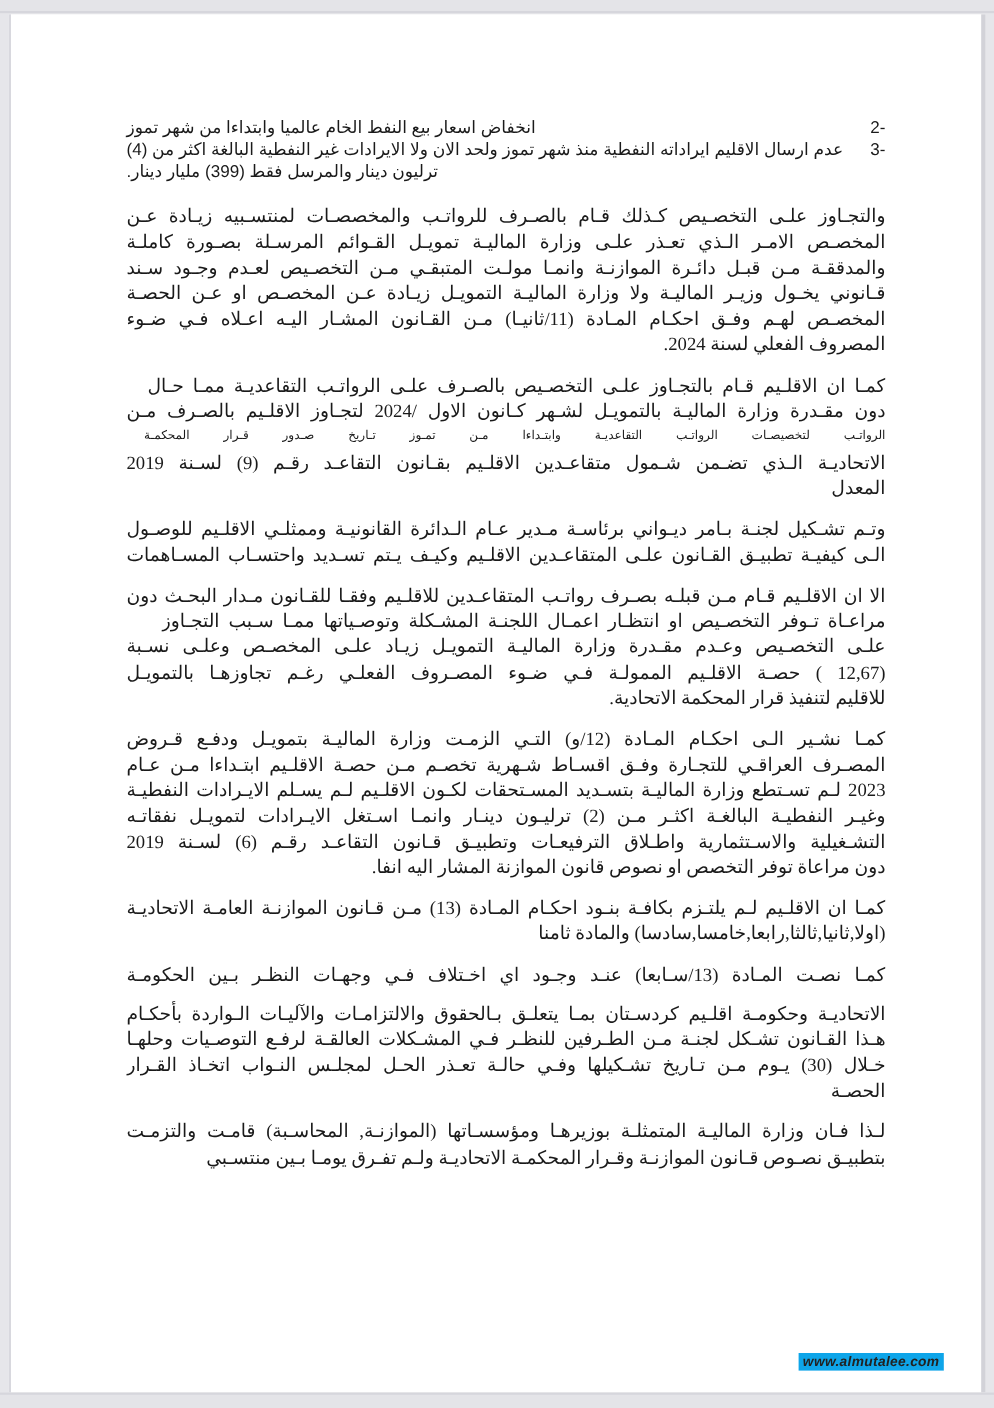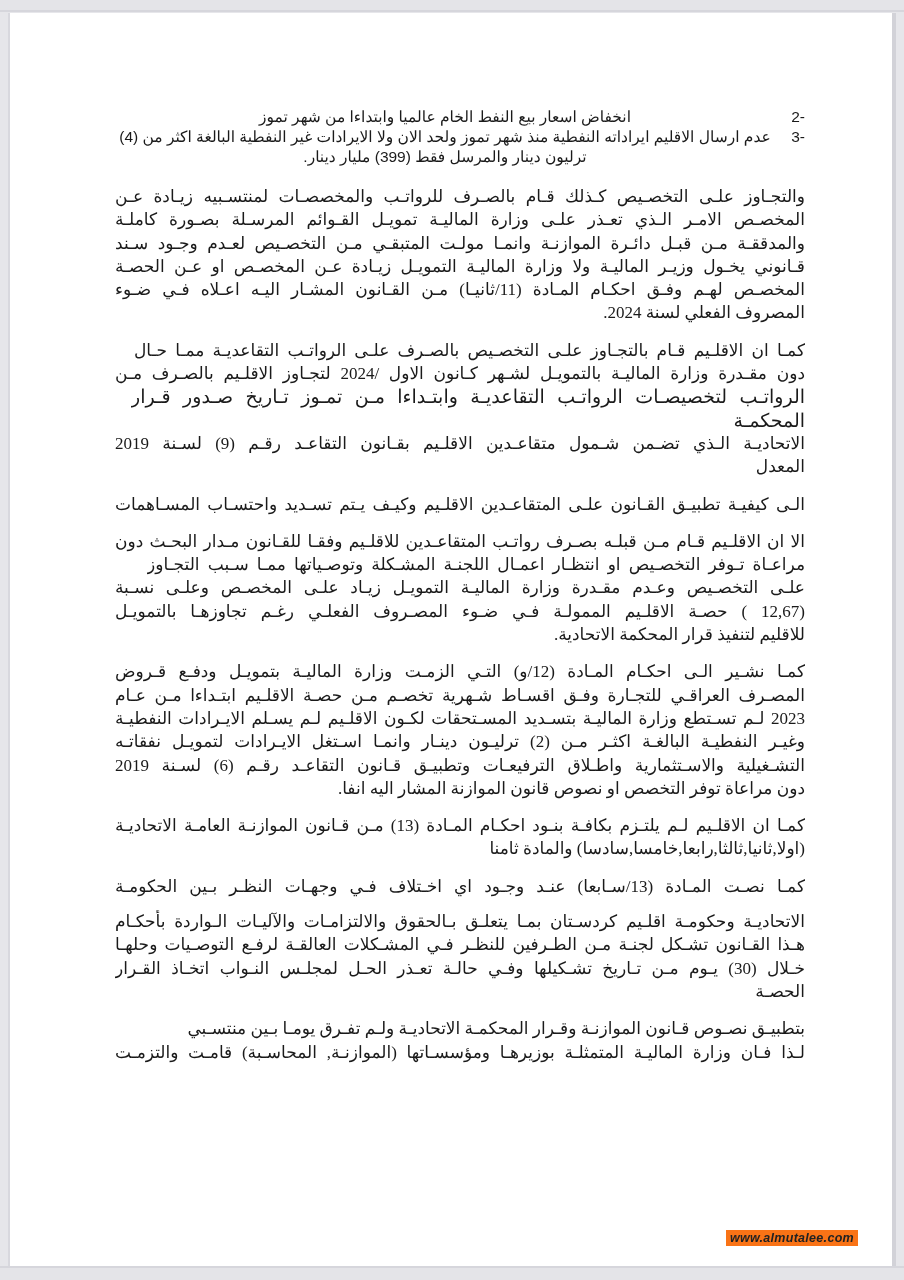--- a/index.html
+++ b/index.html
@@ -59,21 +59,21 @@
     }
     .list-num {
       width: 30px;
       flex: 0 0 30px;
       text-align: right;
       direction: ltr;
       unicode-bidi: isolate;
     }
     .list-text {
       flex: 1;
-      text-align: center;
+      text-align: left;
     }
     .para {
       font-family: "Liberation Serif", serif;
       font-size: 17px;
       line-height: 23.3px;
       margin: 0;
       text-align: justify;
       text-align-last: right;
     }
     .para-line {
@@ -85,21 +85,21 @@
     }
     .para-line.last {
       text-align-last: right;
     }
     .p0 { margin-top: 18px; }
     .gap { height: 14px; }
     .watermark {
       position: absolute;
       right: 34px;
       bottom: 20px;
-      background: #f97316;
+      background: #0ea5e9;
       padding: 1px 4px;
       font-family: "Liberation Sans", sans-serif;
       font-weight: bold;
       font-style: italic;
       font-size: 12.5px;
       color: #222;
       letter-spacing: 0.3px;
       direction: ltr;
     }
   </style>
@@ -132,26 +132,27 @@
           <span class="para-line" style="white-space: normal; text-align-last: justify; font-size: 17px;">المخصـص الامـر الـذي تعـذر علـى وزارة الماليـة تمويـل القـوائم المرسـلة بصـورة كاملـة</span>
           <span class="para-line" style="white-space: normal; text-align-last: justify; font-size: 17px;">والمدققـة مـن قبـل دائـرة الموازنـة وانمـا مولـت المتبقـي مـن التخصـيص لعـدم وجـود سـند</span>
           <span class="para-line" style="white-space: normal; text-align-last: justify; font-size: 17px;">قـانوني يخـول وزيـر الماليـة ولا وزارة الماليـة التمويـل زيـادة عـن المخصـص او عـن الحصـة</span>
           <span class="para-line" style="white-space: normal; text-align-last: justify; font-size: 17px;">المخصـص لهـم وفـق احكـام المـادة (11/ثانيـا) مـن القـانون المشـار اليـه اعـلاه فـي ضـوء</span>
           <span class="para-line last" style="white-space: normal; text-align-last: right; font-size: 17px;">المصروف الفعلي لسنة 2024.</span>
         </div>
         <div class="gap"></div>
         <div class="para">
           <span class="para-line" style="white-space: normal; text-align-last: justify; font-size: 17px; margin-left: 19px;">كمـا ان الاقلـيم قـام بالتجـاوز علـى التخصـيص بالصـرف علـى الرواتـب التقاعديـة ممـا حـال</span>
           <span class="para-line" style="white-space: normal; text-align-last: justify; font-size: 17px;">دون مقـدرة وزارة الماليـة بالتمويـل لشـهر كـانون الاول /2024 لتجـاوز الاقلـيم بالصـرف مـن</span>
-          <span class="para-line" style="white-space: normal; text-align-last: justify; font-size: 19px; margin-left: 16px;">الرواتـب لتخصيصـات الرواتـب التقاعديـة وابتـداءا مـن تمـوز تـاريخ صـدور قـرار المحكمـة</span>
+          <span class="para-line" style="white-space: normal; text-align-last: justify; font-size: 11px; margin-left: 16px;">الرواتـب لتخصيصـات الرواتـب التقاعديـة وابتـداءا مـن تمـوز تـاريخ صـدور قـرار المحكمـة</span>
           <span class="para-line" style="white-space: normal; text-align-last: justify; font-size: 17px;">الاتحاديـة الـذي تضـمن شـمول متقاعـدين الاقلـيم بقـانون التقاعـد رقـم (9) لسـنة 2019</span>
           <span class="para-line last" style="white-space: normal; text-align-last: right; font-size: 17px;">المعدل</span>
         </div>
         <div class="gap"></div>
         <div class="para">
+          <span class="para-line" style="white-space: normal; text-align-last: justify; font-size: 17px;">وتـم تشـكيل لجنـة بـامر ديـواني برئاسـة مـدير عـام الـدائرة القانونيـة وممثلـي الاقلـيم للوصـول</span>
           <span class="para-line" style="white-space: normal; text-align-last: justify; font-size: 17px;">الـى كيفيـة تطبيـق القـانون علـى المتقاعـدين الاقلـيم وكيـف يـتم تسـديد واحتسـاب المسـاهمات</span>
         </div>
         <div class="gap"></div>
         <div class="para">
           <span class="para-line" style="white-space: normal; text-align-last: justify; font-size: 17px;">الا ان الاقلـيم قـام مـن قبلـه بصـرف رواتـب المتقاعـدين للاقلـيم وفقـا للقـانون مـدار البحـث دون</span>
           <span class="para-line" style="white-space: normal; text-align-last: justify; font-size: 17px; margin-left: 32px;">مراعـاة تـوفر التخصـيص او انتظـار اعمـال اللجنـة المشـكلة وتوصـياتها ممـا سـبب التجـاوز</span>
           <span class="para-line" style="white-space: normal; text-align-last: justify; font-size: 17px;">علـى التخصـيص وعـدم مقـدرة وزارة الماليـة التمويـل زيـاد علـى المخصـص وعلـى نسـبة</span>
           <span class="para-line" style="white-space: normal; text-align-last: justify; font-size: 17px;">(12,67 ) حصـة الاقلـيم الممولـة فـي ضـوء المصـروف الفعلـي رغـم تجاوزهـا بالتمويـل</span>
           <span class="para-line last" style="white-space: normal; text-align-last: right; font-size: 17px;">للاقليم لتنفيذ قرار المحكمة الاتحادية.</span>
         </div>
@@ -172,22 +173,22 @@
         <div class="gap"></div>
         <div class="para">
           <span class="para-line" style="white-space: normal; text-align-last: justify; font-size: 17px;">كمـا نصـت المـادة (13/سـابعا) عنـد وجـود اي اخـتلاف فـي وجهـات النظـر بـين الحكومـة</span>
           <span class="para-line" style="white-space: normal; text-align-last: justify; font-size: 17px; margin-top: 12px;">الاتحاديـة وحكومـة اقلـيم كردسـتان بمـا يتعلـق بـالحقوق والالتزامـات والآليـات الـواردة بأحكـام</span>
           <span class="para-line" style="white-space: normal; text-align-last: justify; font-size: 17px;">هـذا القـانون تشـكل لجنـة مـن الطـرفين للنظـر فـي المشـكلات العالقـة لرفـع التوصـيات وحلهـا</span>
           <span class="para-line" style="white-space: normal; text-align-last: justify; font-size: 17px;">خـلال (30) يـوم مـن تـاريخ تشـكيلها وفـي حالـة تعـذر الحـل لمجلـس النـواب اتخـاذ القـرار</span>
           <span class="para-line last" style="white-space: normal; text-align-last: right; font-size: 17px;">الحصـة</span>
         </div>
         <div class="gap"></div>
         <div class="para">
+          <span class="para-line" style="white-space: normal; text-align-last: justify; font-size: 17px;">لـذا فـان وزارة الماليـة المتمثلـة بوزيرهـا ومؤسسـاتها (الموازنـة, المحاسـبة) قامـت والتزمـت</span>
           <span class="para-line last" style="white-space: normal; text-align-last: right; font-size: 17px;">بتطبيـق نصـوص قـانون الموازنـة وقـرار المحكمـة الاتحاديـة ولـم تفـرق يومـا بـين منتسـبي</span>
-          <span class="para-line" style="white-space: normal; text-align-last: justify; font-size: 17px;">لـذا فـان وزارة الماليـة المتمثلـة بوزيرهـا ومؤسسـاتها (الموازنـة, المحاسـبة) قامـت والتزمـت</span>
         </div>
       </div>
   </div>
 
   <div class="watermark">www.almutalee.com</div>
 </div>
 
 <div class="frame-bottom"></div>
 
 </body></html>

